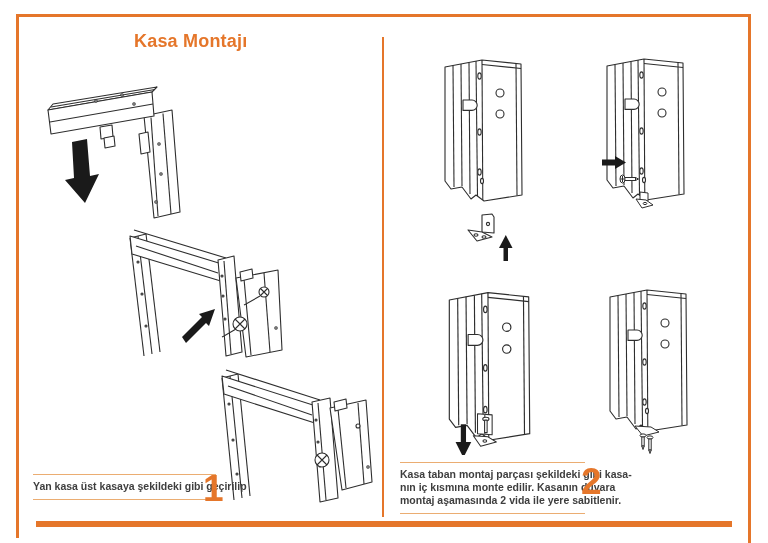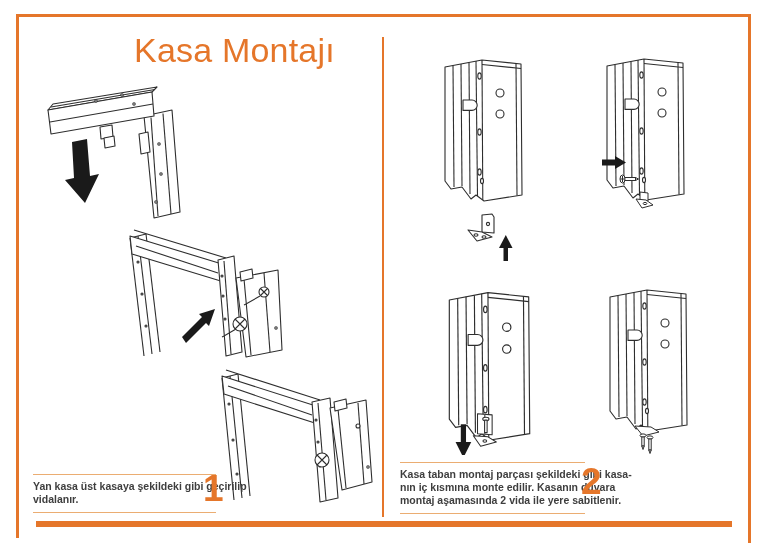--- a/index.html
+++ b/index.html
@@ -14,21 +14,21 @@
     font-family:"Liberation Sans","DejaVu Sans",sans-serif;
   }
   .b{position:absolute;background:var(--accent);}
   #border-top{left:16px;top:14px;width:735px;height:3px;}
   #border-left{left:16px;top:14px;width:3px;height:524px;}
   #border-right{left:748px;top:14px;width:3px;height:529px;}
   #bottom-bar{left:36px;top:521px;width:696px;height:6px;}
   #divider{left:382px;top:37px;width:2px;height:480px;}
   .title{
     position:absolute;left:134px;top:31px;
-    font-size:34px;font-weight:400;color:var(--accent);letter-spacing:.2px;
+    font-size:18px;font-weight:700;color:var(--accent);letter-spacing:.2px;
   }
   .caption{
     position:absolute;
     border-top:1px solid var(--rule);border-bottom:1px solid var(--rule);
     padding:5px 0 6px 0;
     font-size:10.5px;font-weight:600;line-height:13px;color:var(--text);
   }
   .cap-line{display:block;white-space:nowrap;}
   #cap1{left:33px;top:474px;width:183px;}
   #cap2{left:400px;top:462px;width:185px;}
@@ -167,21 +167,20 @@
       <circle cx="150" cy="64" r="2"></circle>
     </g>
     <g fill="#fff" stroke="#2e2e2e" stroke-width="1.1">
       <circle cx="114" cy="98" r="7"></circle>
       <path d="M109,93 L119,103 M119,93 L109,103" fill="none"></path>
     </g>
   </svg>
 
   <div class="caption" id="cap1">
     <span class="cap-line">Yan kasa üst kasaya şekildeki gibi geçirilip</span>
-    <span class="cap-line">vidalanır.</span>
   </div>
   <div class="step-number" id="num1">1</div>
 
   <svg class="fig" id="figR1" width="90" height="210" viewBox="0 0 90 210">
     <use href="#jamb-profile"></use>
     <g fill="#fff" stroke="#2e2e2e" stroke-width="1.1" stroke-linejoin="round">
       <path d="M44,161 L54,160 L56,163 L56,179 L44,178 Z"></path>
       <circle cx="50" cy="170" r="1.6"></circle>
       <path d="M30,176 L44,178 L54,183 L39,187 Z"></path>
       <ellipse cx="38" cy="181" rx="2" ry="1.2"></ellipse>

